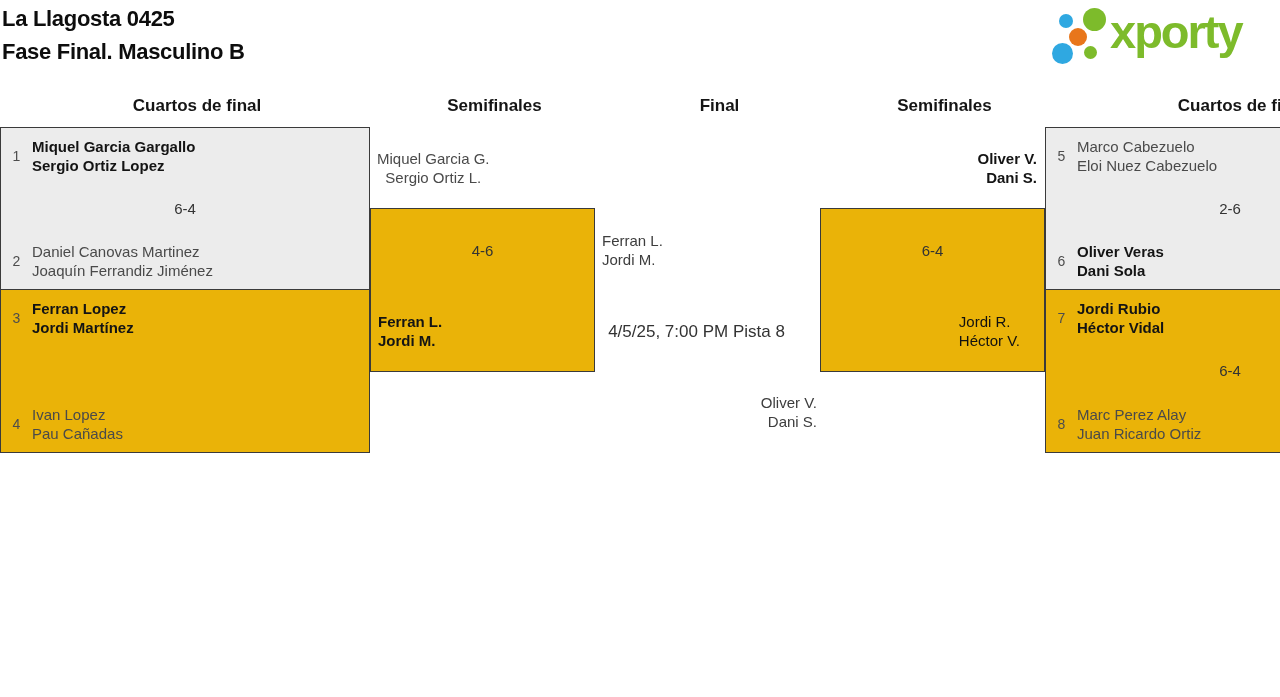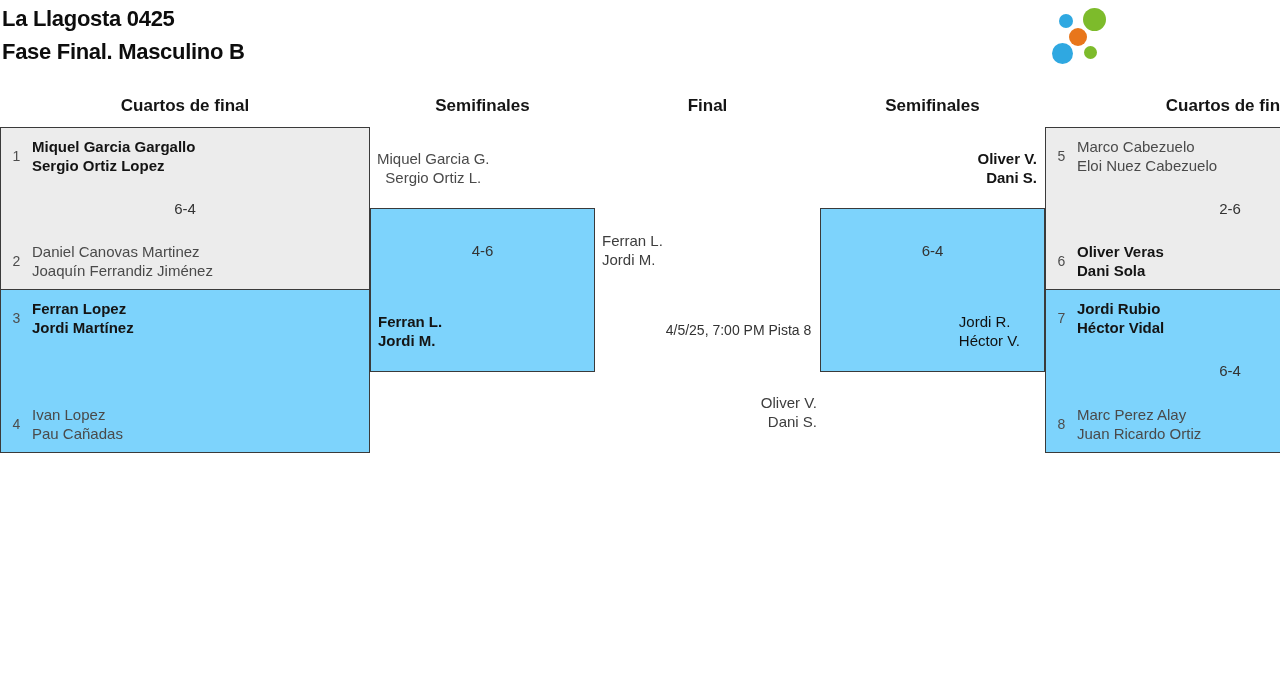--- a/index.html
+++ b/index.html
@@ -19,29 +19,29 @@
   .logo { position: absolute; left: 1050px; top: 5px; width: 230px; height: 66px; cursor: pointer; }
   .logo .dot { position: absolute; border-radius: 50%; }
   .dot-blue-sm   { left: 9px;  top: 9px;  width: 14px; height: 14px; background: #2fa8e1; }
   .dot-green-lg  { left: 33px; top: 3px;  width: 23px; height: 23px; background: #7dbb2b; }
   .dot-orange    { left: 19px; top: 23px; width: 18px; height: 18px; background: #e8761b; }
   .dot-blue-lg   { left: 2px;  top: 38px; width: 21px; height: 21px; background: #2fa8e1; }
   .dot-green-sm  { left: 34px; top: 41px; width: 13px; height: 13px; background: #7dbb2b; }
   .logo-text { position: absolute; left: 60px; top: -1px; font-size: 47px; font-weight: 700; letter-spacing: -2px; color: #7dbb2b; }
 
   
-  .col-h { position: absolute; top: 96px; height: 22px; font-size: 17px; font-weight: 700; text-align: center; color: #151515; white-space: nowrap; }
+  .col-h { position: absolute; top: 96px; height: 22px; font-size: 17px; font-weight: 700; text-align: center; color: #151515; white-space: nowrap; margin-left: 12px; }
   .col-h.h1 { left: 0;      width: 370px; }
   .col-h.h2 { left: 370px;  width: 225px; }
   .col-h.h3 { left: 595px;  width: 225px; }
   .col-h.h4 { left: 820px;  width: 225px; }
   .col-h.h5 { left: 1045px; width: 370px; }
 
   
-  .match { position: absolute; border: 1px solid #3a3a3a; box-sizing: border-box; background: #7dd3fc; }
+  .match { position: absolute; border: 1px solid #3a3a3a; box-sizing: border-box; background: #eab308; }
   .match.gray { background: #ececec; }
   .qf { width: 370px; display: flex; flex-direction: column; justify-content: space-between; padding: 9px 8px; }
   .team { display: flex; align-items: center; gap: 8px; }
   .seed { width: 15px; text-align: center; font-size: 14px; color: #4d4d4d; flex: 0 0 auto; }
   .names { font-size: 15px; line-height: 19px; color: #4a4a4a; }
   .names .nl { display: block; white-space: nowrap; }
   .winner { font-weight: 700; color: #141414; }
   .score { text-align: center; font-size: 15px; color: #333; line-height: 18px; }
 
   .sf { width: 225px; height: 164px; }
@@ -53,38 +53,39 @@
 
   .feeder { position: absolute; font-size: 15px; line-height: 19px; color: #4a4a4a; }
   .feeder .nl { display: block; white-space: nowrap; }
   .feeder.bold { font-weight: 700; color: #141414; }
   .feeder.align-r { text-align: right; }
 
   
   .final-team { position: absolute; font-size: 15px; line-height: 19px; color: #3d3d3d; }
   .final-team .nl { display: block; white-space: nowrap; }
   .final-team.fr { text-align: right; }
-  .final-date { position: absolute; left: 626px; top: 322px; width: 225px; text-align: center; font-size: 14px; color: #333; white-space: nowrap; }
+  .final-date { position: absolute; left: 584px; top: 322px; width: 225px; text-align: center; font-size: 17px; color: #333; white-space: nowrap; }
 </style>
 </head>
 <body>
 
 <div class="page">
 
   <div class="title">
     <div>La Llagosta 0425</div>
     <div>Fase Final. Masculino B</div>
   </div>
 
   <div class="logo">
     <span class="dot dot-blue-sm"></span>
     <span class="dot dot-green-lg"></span>
     <span class="dot dot-orange"></span>
     <span class="dot dot-blue-lg"></span>
     <span class="dot dot-green-sm"></span>
+    <span class="logo-text">xporty</span>
   </div>
 
   <div class="col-h h1">Cuartos de final</div>
   <div class="col-h h2">Semifinales</div>
   <div class="col-h h3">Final</div>
   <div class="col-h h4">Semifinales</div>
   <div class="col-h h5">Cuartos de final</div>
 
   <div class="match qf gray" style="left:0;top:127px;height:163px;">
     <div class="team">

